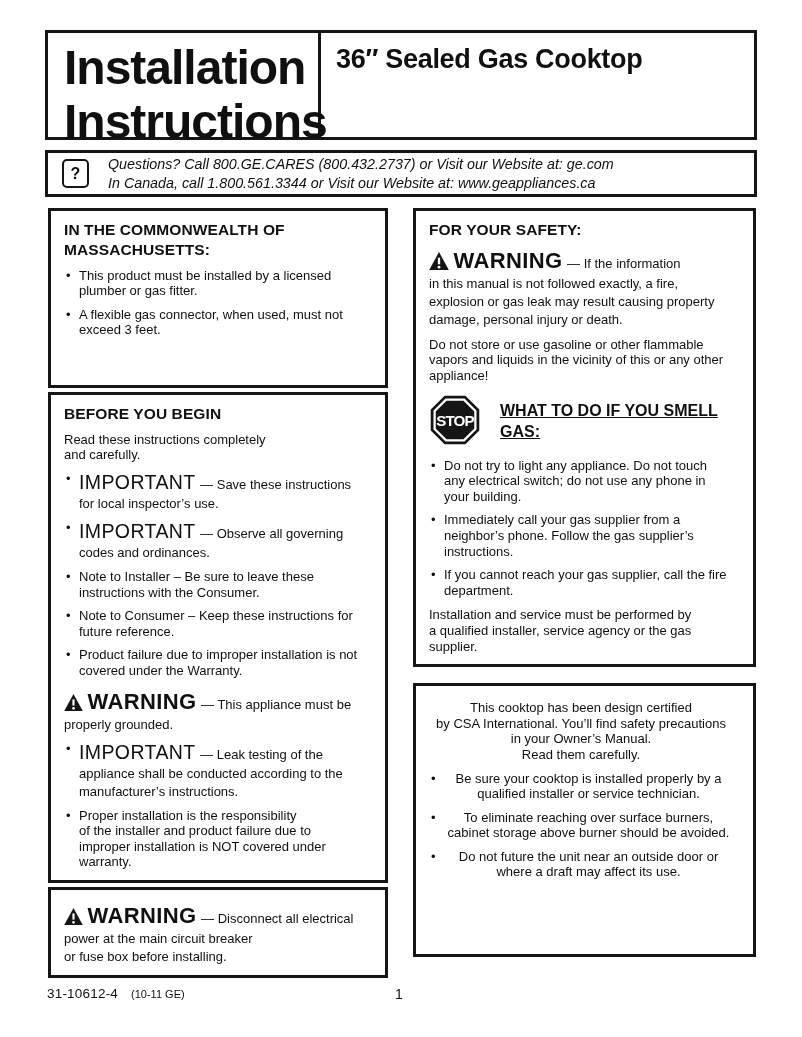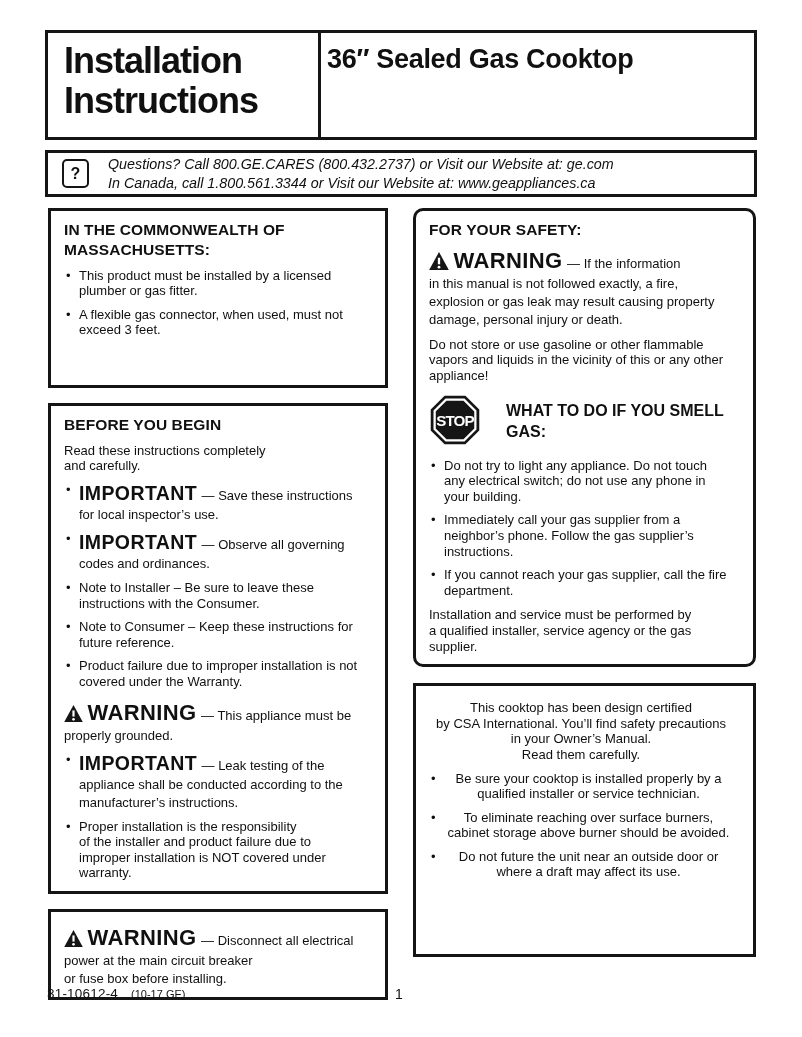--- a/index.html
+++ b/index.html
@@ -7,58 +7,58 @@
   body {
     width:802px; height:1037px; position:relative;
     font-family:"Liberation Sans","DejaVu Sans",sans-serif;
     color:#101010;
   }
   .box { border:3px solid #151515; background:#fff; }
 
   
   .header-box { position:absolute; left:45px; top:30px; width:712px; height:110px; display:flex; }
   .header-left { width:273px; border-right:3px solid #151515; padding:8px 4px 0 16px; }
-  .doc-title { font-size:36px; font-weight:bold; line-height:1.12; letter-spacing:-1px; white-space:pre-line; }
-  .header-right { flex:1; padding:11px 6px 0 6px; }
+  .doc-title { font-size:48px; font-weight:bold; line-height:1.12; letter-spacing:-1px; white-space:pre-line; }
+  .header-right { flex:1; padding:11px 6px 0 15px; }
   .product-title { font-size:27px; font-weight:bold; letter-spacing:-0.3px; }
   .models { font-size:16px; margin-top:8px; line-height:1.3; white-space:pre-line; }
 
   
   .contact-box { position:absolute; left:45px; top:150px; width:712px; height:47px;
                  display:flex; align-items:center; gap:19px; padding-left:14px; }
   .q-icon { width:27px; height:29px; border:2.5px solid #151515; border-radius:5px; flex:0 0 auto;
             display:flex; align-items:center; justify-content:center; font-size:16px; font-weight:bold; }
   .contact-text { font-style:italic; font-size:14.3px; line-height:1.32; white-space:pre-line; }
 
   
   .col { position:absolute; top:208px; }
   .col-left  { left:48px;  width:340px; }
   .col-right { left:413px; width:343px; }
   .section { padding:9px 20px 10px 13px; }
-  .section + .section { margin-top:15px; }
+  .section + .section { margin-top:4px; }
   .col-right .section + .section { margin-top:16px; }
 
   .sec-heading { font-size:15.5px; font-weight:bold; line-height:1.28; margin-bottom:8px; white-space:pre-line; letter-spacing:0.1px; }
   .body-text, .body-rest { font-size:13px; line-height:15.6px; }
   .pre { white-space:pre-line; }
   .para { margin-top:9px; }
   .bullet { position:relative; padding-left:15px; margin-top:8px; }
   .bullet::before { content:"\2022"; position:absolute; left:2px; top:0; font-size:13px; }
-  .imp-word  { font-size:19.5px; font-weight:bold; letter-spacing:0.4px; }
+  .imp-word  { font-size:19.5px; font-weight:normal; letter-spacing:0.4px; }
   .warn-word { font-size:22px; font-weight:bold; letter-spacing:0.4px; }
   .warn-para { margin-top:10px; }
   .warn-icon svg { vertical-align:-2px; }
 
   .mass-box   { min-height:180px; }
   .byb-box    { min-height:459px; }
   .disc-box   { min-height:85px; padding-top:13px; }
-  .safety-box { min-height:454px;border-radius:10px; }
+  .safety-box { min-height:454px; }
   .cert-box   { min-height:274px; padding-top:14px;text-align:center; }
 
-  .stop-row { display:flex; align-items:center; gap:25px; margin-top:10px; }
+  .stop-row { display:flex; align-items:center; gap:19px; margin-top:10px;text-decoration:underline; }
   .smell-heading { font-size:16px; font-weight:bold; line-height:1.3; white-space:pre-line; }
 
   
   .footer { position:absolute; left:0; top:986px; width:802px; font-size:13.5px; }
   .footer-part { margin-left:47px; letter-spacing:0.2px; }
   .footer-rev { font-size:11px; margin-left:13px; }
   .footer-page { position:absolute; left:395px; top:0; font-size:14px; }
 </style>
 </head>
 <body>
@@ -205,15 +205,15 @@
     <div class="bullet body-text pre">Be sure your cooktop is installed properly by a
 qualified installer or service technician.</div>
     <div class="bullet body-text pre">To eliminate reaching over surface burners,
 cabinet storage above burner should be avoided.</div>
     <div class="bullet body-text pre">Do not future the unit near an outside door or
 where a draft may affect its use.</div>
   </div>
 </div>
 
 <div class="footer">
-  <span class="footer-part">31-10612-4</span><span class="footer-rev">(10-17  GE)</span>
+  <span class="footer-part">31-10612-4</span><span class="footer-rev">(10-11  GE)</span>
   <span class="footer-page">1</span>
 </div>
 
 </body></html>

